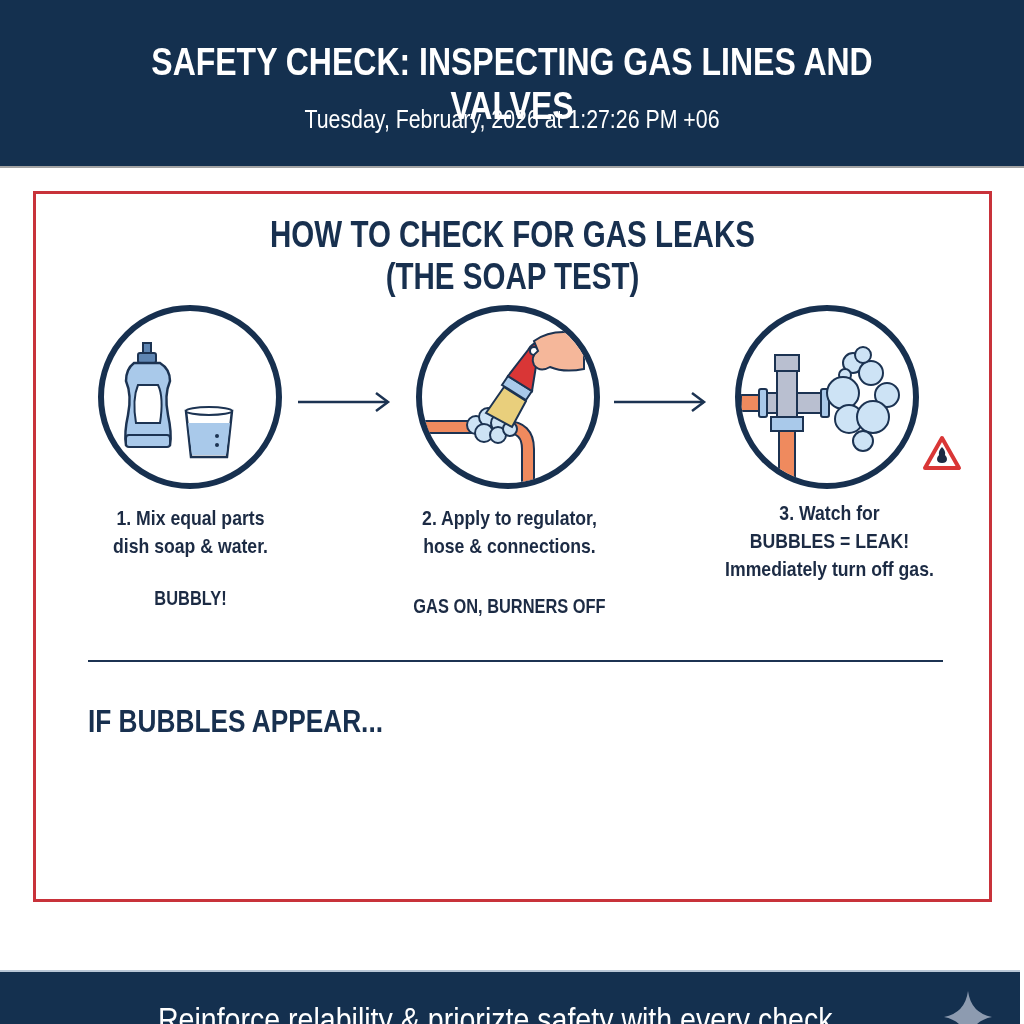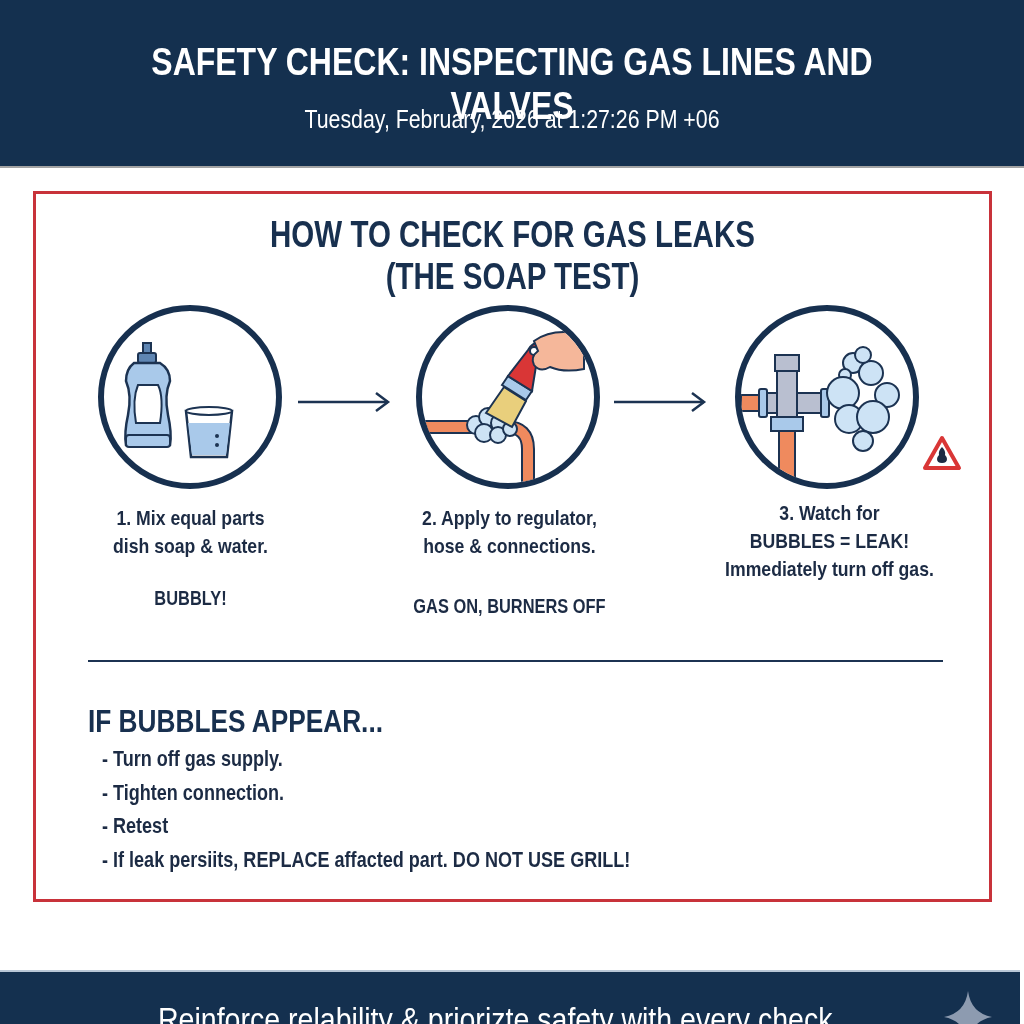--- a/index.html
+++ b/index.html
@@ -187,26 +187,20 @@
 
   <div class="step-text" style="left:651px; width:285px; top:305px;">
     <div>3. Watch for</div>
     <div>BUBBLES = LEAK!</div>
     <div>Immediately turn off gas.</div>
   </div>
 
   <div class="divider"></div>
 
   <div class="bubbles-heading">IF BUBBLES APPEAR...</div>
-  <div class="actions">
-    <div class="action-item">- Turn off gas supply.</div>
-    <div class="action-item">- Tighten connection.</div>
-    <div class="action-item">- Retest</div>
-    <div class="action-item">- If leak persiits, REPLACE affacted part. DO NOT USE GRILL!</div>
-  </div>
 </div>
 
 <div class="footer">
   <div class="footer-text">Reinforce relability &amp; priorizte safety with every check</div>
   <svg class="sparkle" width="48" height="52" viewBox="0 0 48 52">
     <path d="M24 0 Q27 22 48 26 Q27 30 24 52 Q21 30 0 26 Q21 22 24 0 Z" fill="#8d9bb0"></path>
   </svg>
 </div>
 
 </body></html>

